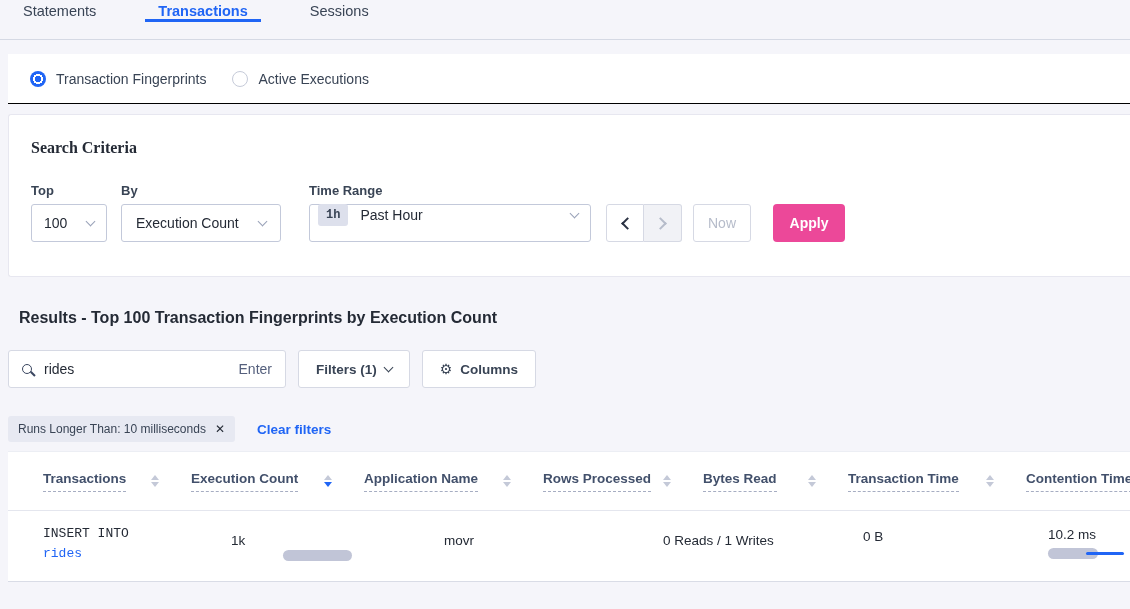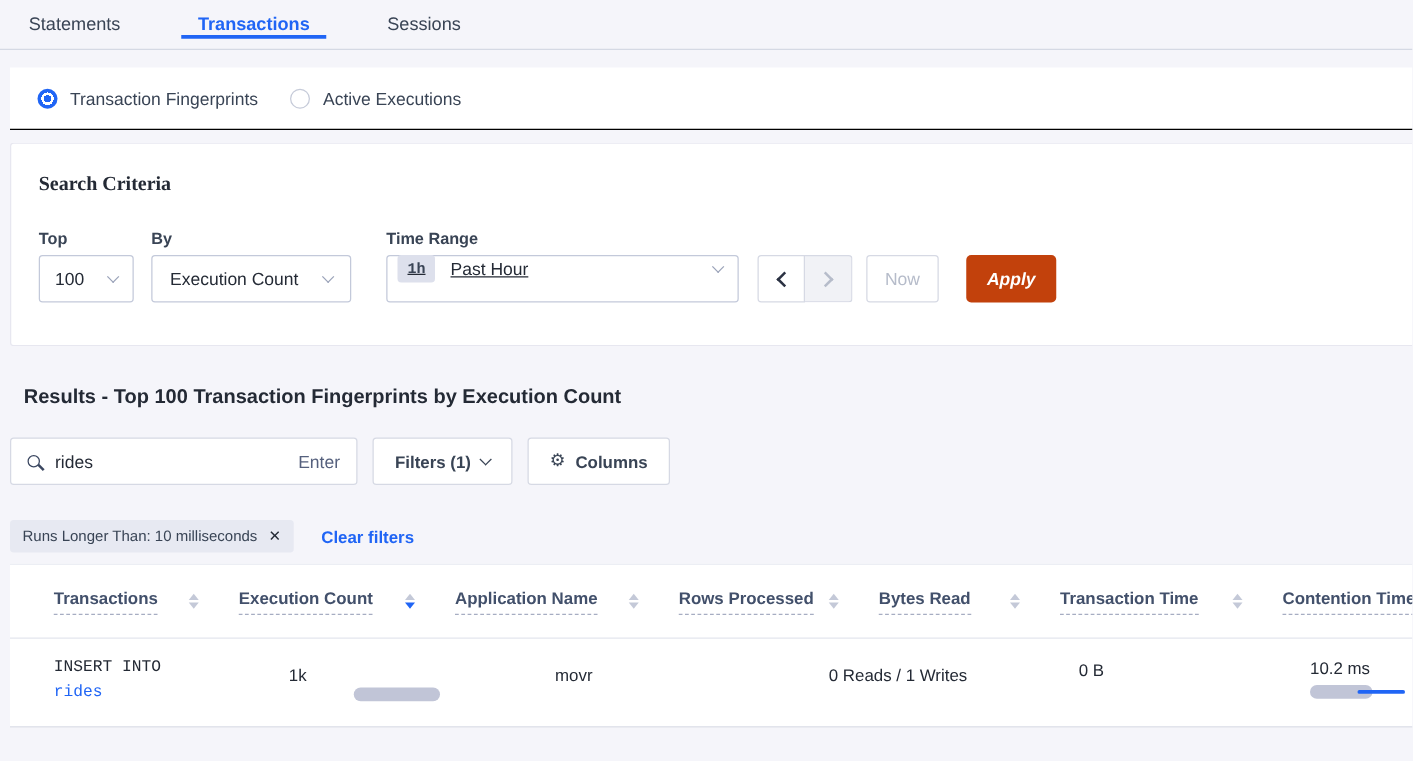--- a/index.html
+++ b/index.html
@@ -7,21 +7,21 @@
   body {
     font-family: "Liberation Sans", sans-serif;
     background: #f5f5fa;
     color: #242a35;
     overflow: hidden;
   }
   
   .tabbar {
     height: 40px;
     display: flex;
-    align-items: center;
+    align-items: flex-start;
     padding-left: 10px;
     border-bottom: 1px solid #d5d9e4;
     background: #f5f5fa;
   }
   .tab {
     padding: 0 13px;
     display: flex;
     align-items: center;
     font-size: 14.5px;
     color: #394455;
@@ -70,21 +70,21 @@
   .card-title { font-size: 16px; font-weight: bold; color:#242a35; margin-bottom: 26px; font-family: Liberation Serif, serif; }
   .controls { display: flex; align-items: flex-end; }
   .field { display: flex; flex-direction: column; }
   .field-label { font-size: 13px; font-weight: bold; color: #394455; margin-bottom: 6px; }
   .select {
     height: 38px; border: 1px solid #c3c9da; border-radius: 3px; background: #fff;
     display: flex; align-items: center; font-size: 14px; color:#242a35; cursor: pointer;
   }
   .sel-top { width: 76px; padding: 0 12px; }
   .sel-by { width: 160px; padding: 0 14px; margin-right: 28px; }
-  .sel-tr { width: 282px; padding: 0 12px 16px 8px; margin-right: 15px; text-decoration: underline; }
+  .sel-tr { width: 282px; padding: 0 12px 16px 8px; margin-right: 15px; }
   .fld-top { margin-right: 14px; }
   .chev {
     width: 7px; height: 7px;
     border-right: 1.6px solid #99a2b8; border-bottom: 1.6px solid #99a2b8;
     transform: rotate(45deg); margin-top: -4px; flex: none;
   }
   .ml-auto { margin-left: auto; }
   .tr-badge {
     font-family: "Liberation Mono", monospace; font-size: 12px; font-weight: bold;
     color: #394455; background: #dde0ec; border-radius: 3px; padding: 4px 8px; flex:none;
@@ -99,23 +99,23 @@
   .arrow-btn.right { border-radius: 0 3px 3px 0; border-left: none; background: #f1f2f6; cursor: default; }
   .chev-big { width: 9px; height: 9px; border-right: 2px solid #2a3142; border-bottom: 2px solid #2a3142; flex:none; }
   .chev-lft { transform: rotate(135deg); margin-left: 4px; }
   .chev-rgt { transform: rotate(-45deg); border-color: #b6bcca; margin-right: 4px; }
   .now-btn {
     width: 58px; height: 38px; border: 1px solid #d6d9e4; border-radius: 3px; background: #fff;
     font-size: 14px; color: #b6bcca; margin-right: 22px; cursor: default;
     display:flex; align-items:center; justify-content:center;
   }
   .apply-btn {
-    width: 72px; height: 38px; border: none; border-radius: 4px; background: #c2410c;
+    width: 72px; height: 38px; border: none; border-radius: 4px; background: #ec4899;
     color: #fff; font-size: 14px; font-weight: bold; cursor: pointer;
-    display:flex; align-items:center; justify-content:center;font-style:italic;
+    display:flex; align-items:center; justify-content:center;
   }
   
   .results-heading { margin: 32px 0 0 19px; font-size: 16px; font-weight: bold; color:#242a35; }
   .search-row { display: flex; margin: 23px 0 0 8px; gap: 12px; }
   .search-box {
     width: 278px; height: 38px; background: #fff; border: 1px solid #d6d9e4; border-radius: 3px;
     display: flex; align-items: center; padding: 0 13px;
   }
   .search-icon { width: 10px; height: 10px; border: 1.6px solid #3a4660; border-radius: 50%; position: relative; flex:none; margin-right: 12px; }
   .search-icon::after { content:""; position:absolute; width:6px; height:1.6px; background:#3a4660; transform:rotate(45deg); right:-5px; bottom:-2px; }

